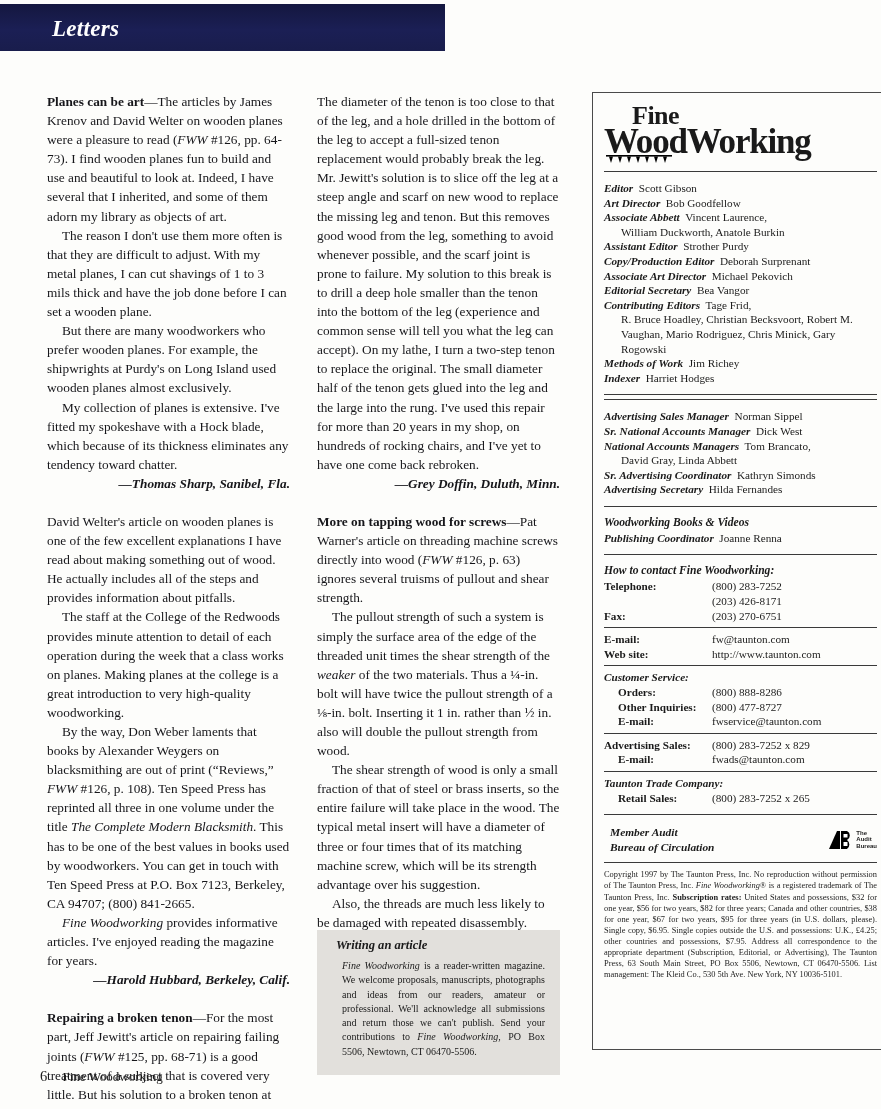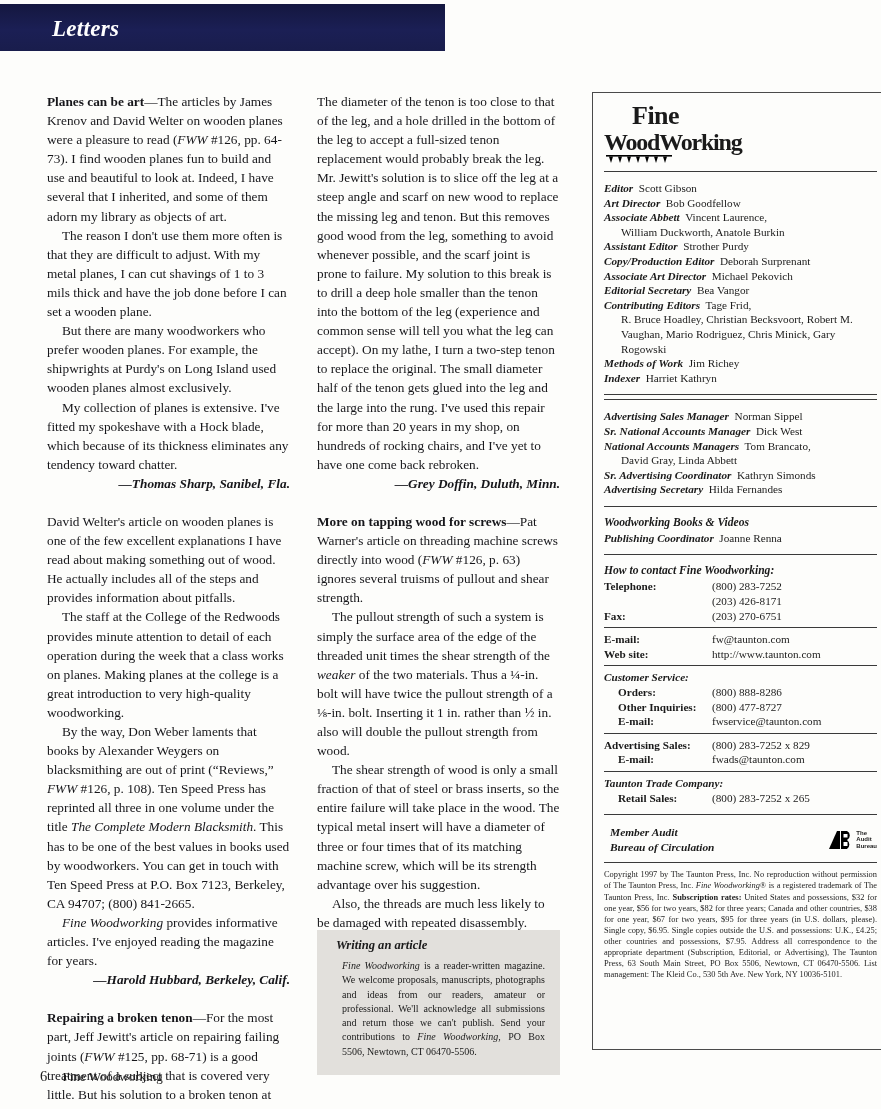--- a/index.html
+++ b/index.html
@@ -117,21 +117,21 @@
     font-size: 26px;
     line-height: 26px;
     font-weight: bold;
     letter-spacing: -0.5px;
     font-family: "Liberation Serif", "DejaVu Serif", serif;
   }
   .logo-ww {
     position: absolute;
     left: 0px;
     top: 22px;
-    font-size: 24px;
+    font-size: 35px;
     line-height: 34px;
     font-weight: bold;
     letter-spacing: -1.2px;
     font-family: "Liberation Serif", "DejaVu Serif", serif;
   }
   .logo-comb {
     position: absolute;
     left: 2px;
     top: 52px;
     width: 66px;
@@ -298,21 +298,21 @@
         <p class="mast-line"><span class="ttl">Art Director</span>&nbsp; <span class="nm">Bob Goodfellow</span></p>
         <p class="mast-line"><span class="ttl">Associate Abbett</span>&nbsp; <span class="nm">Vincent Laurence,</span></p>
         <p class="mast-cont">William Duckworth, Anatole Burkin</p>
         <p class="mast-line"><span class="ttl">Assistant Editor</span>&nbsp; <span class="nm">Strother Purdy</span></p>
         <p class="mast-line"><span class="ttl">Copy/Production Editor</span>&nbsp; <span class="nm">Deborah Surprenant</span></p>
         <p class="mast-line"><span class="ttl">Associate Art Director</span>&nbsp; <span class="nm">Michael Pekovich</span></p>
         <p class="mast-line"><span class="ttl">Editorial Secretary</span>&nbsp; <span class="nm">Bea Vangor</span></p>
         <p class="mast-line"><span class="ttl">Contributing Editors</span>&nbsp; <span class="nm">Tage Frid,</span></p>
         <p class="mast-cont">R. Bruce Hoadley, Christian Becksvoort, Robert M. Vaughan, Mario Rodriguez, Chris Minick, Gary Rogowski</p>
         <p class="mast-line"><span class="ttl">Methods of Work</span>&nbsp; <span class="nm">Jim Richey</span></p>
-        <p class="mast-line"><span class="ttl">Indexer</span>&nbsp; <span class="nm">Harriet Kathryn</span></p>
+        <p class="mast-line"><span class="ttl">Indexer</span>&nbsp; <span class="nm">Harriet Hodges</span></p>
       </div>
 
     <hr class="mast-rule">
 
 
     <hr class="mast-rule">
 
     <div class="mast-section" id="sec-advertising">
         <p class="mast-line"><span class="ttl">Advertising Sales Manager</span>&nbsp; <span class="nm">Norman Sippel</span></p>
         <p class="mast-line"><span class="ttl">Sr. National Accounts Manager</span>&nbsp; <span class="nm">Dick West</span></p>

